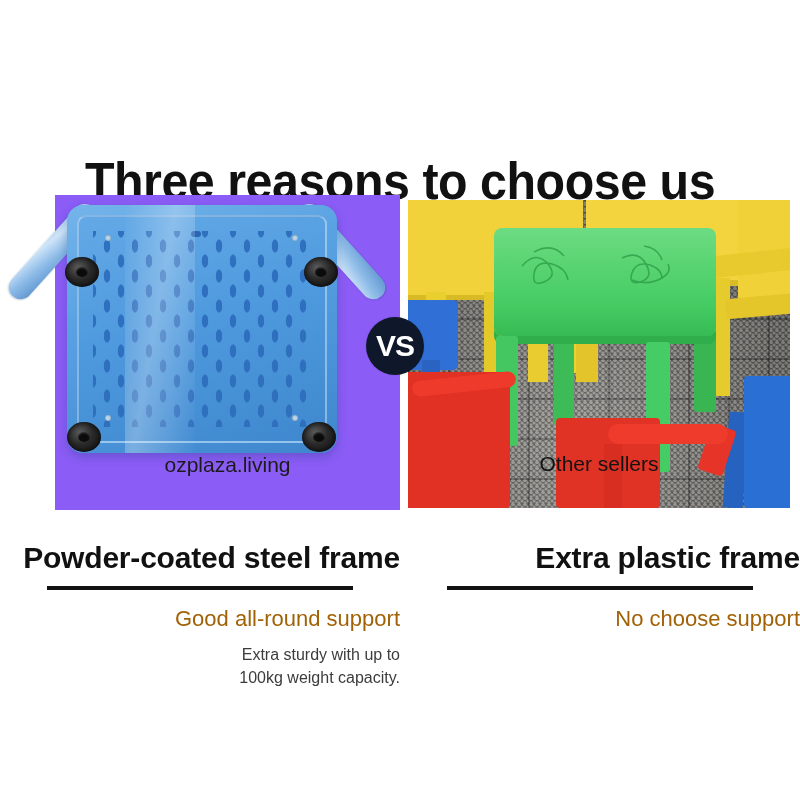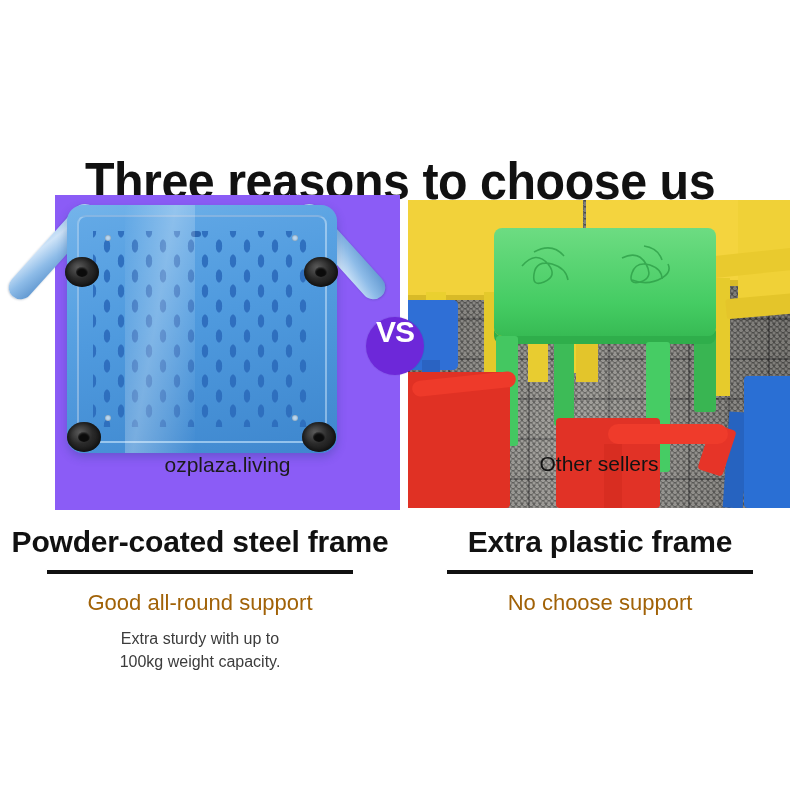--- a/index.html
+++ b/index.html
@@ -250,22 +250,23 @@
   }
 
   
   .vs-badge {
     position: absolute;
     left: 366px;
     top: 122px;
     width: 58px;
     height: 58px;
     border-radius: 50%;
-    background: #6d28d9;
+    background: #0f172a;
     display: flex;
+    align-items: center;
     justify-content: center;
     z-index: 40;
     box-shadow: 0 0 0 1px rgba(0,0,0,.04);
   }
   .vs-badge span {
     font-family: "Liberation Sans Narrow", "Liberation Sans", sans-serif;
     font-weight: bold;
     font-size: 30px;
     color: #ffffff;
     letter-spacing: -1px;
@@ -277,21 +278,22 @@
     position: absolute;
     left: 0;
     top: 525px;
     width: 800px;
     height: 180px;
     display: flex;
   }
   .col {
     width: 400px;
     position: relative;
-    text-align: center;
+    text-align: right;
+    margin-top: 16px;
   }
   .col-heading {
     font-family: "Liberation Sans Narrow", "Liberation Sans", sans-serif;
     font-weight: bold;
     font-size: 30px;
     line-height: 34px;
     color: #111111;
     letter-spacing: -0.2px;
     white-space: nowrap;
   }

